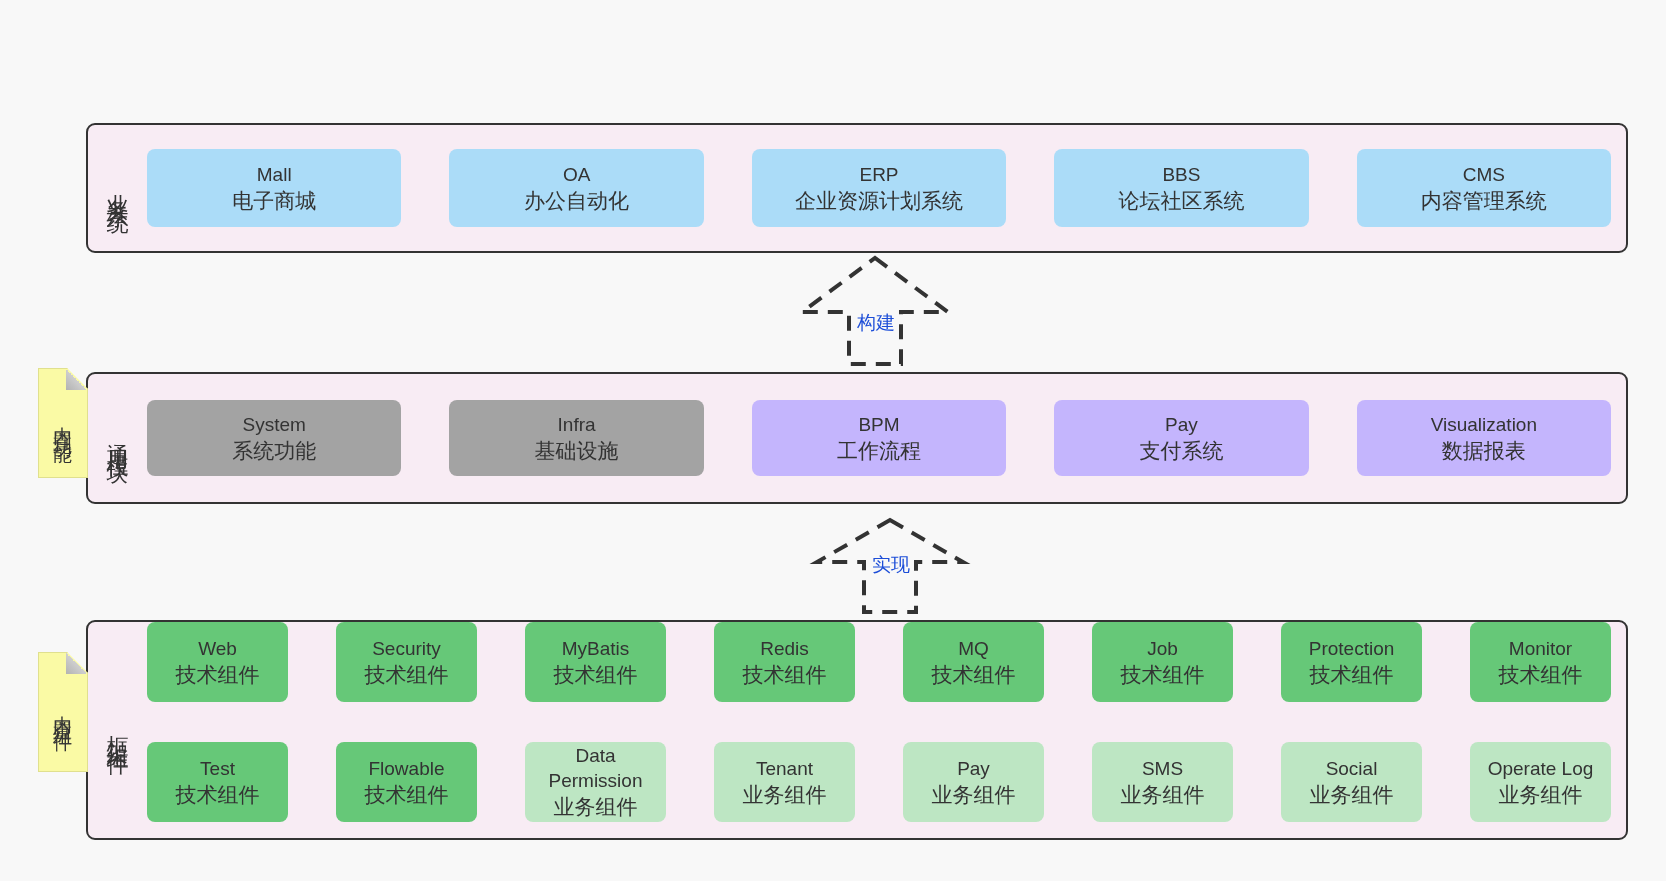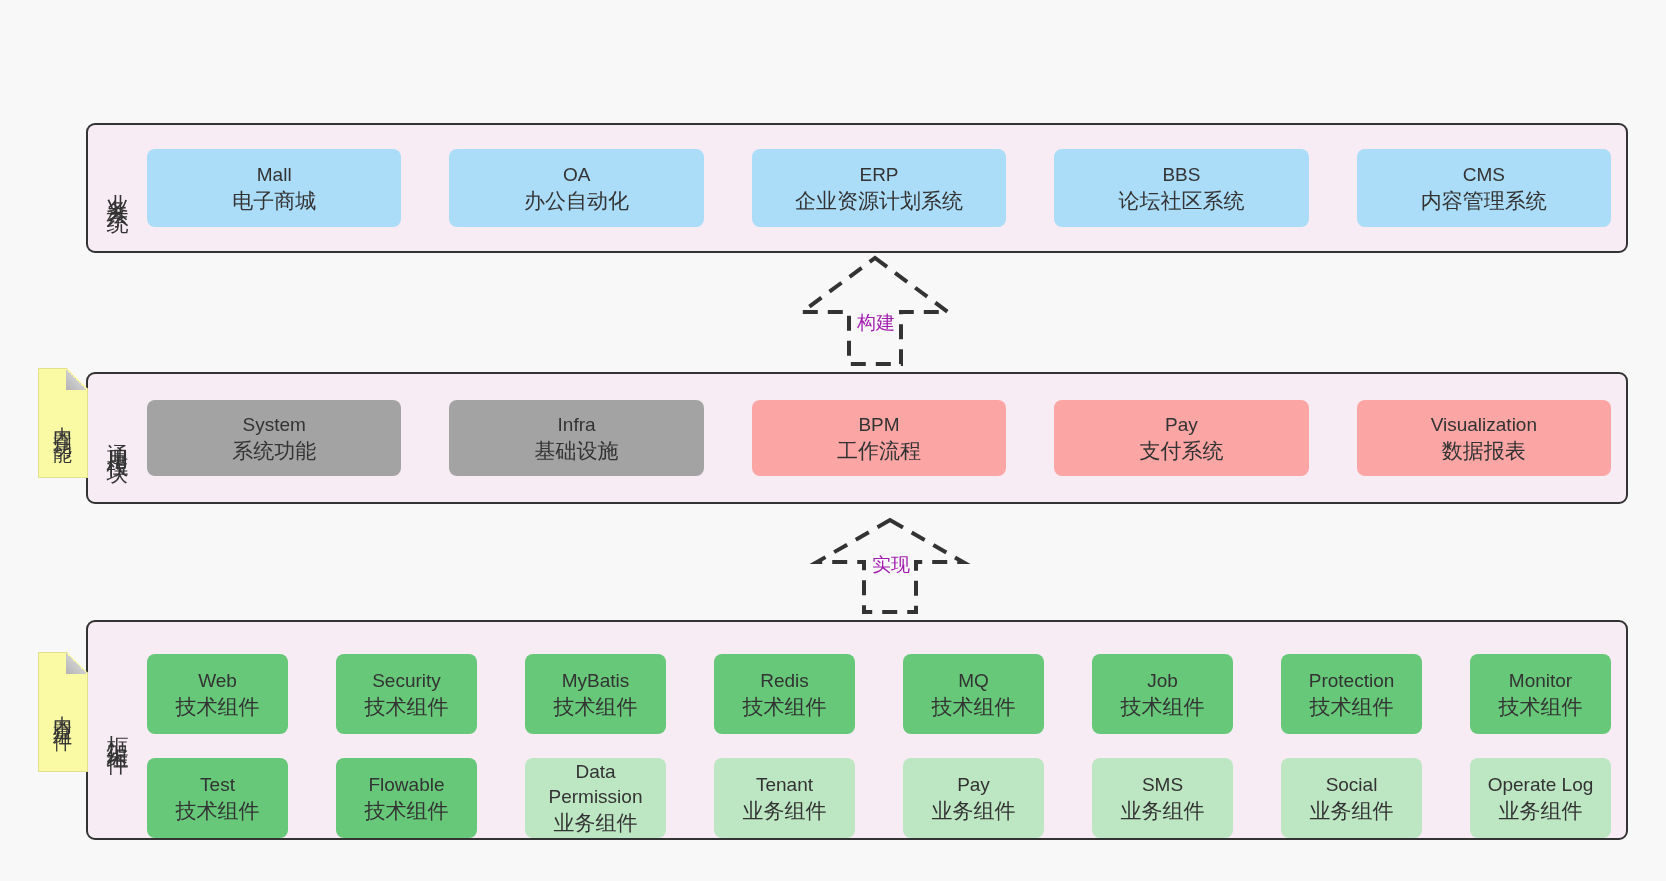--- a/index.html
+++ b/index.html
@@ -17,35 +17,35 @@
   }
   .panel-1{top:123px;height:130px;}
   .panel-2{top:372px;height:132px;}
   .panel-3{top:620px;height:220px;}
   .vcol{width:59px;flex:none;display:flex;align-items:center;justify-content:center;}
   .vlabel{
     writing-mode:vertical-rl;text-orientation:upright;
     font-size:22px;letter-spacing:6px;line-height:1;color:#333;
   }
   .boxes-area{flex:1;display:flex;align-items:center;gap:48px;min-width:0;}
-  .rows{flex:1;display:flex;flex-direction:column;justify-content:flex-end;gap:24px;min-width:0;}
+  .rows{flex:1;display:flex;flex-direction:column;justify-content:flex-start;gap:40px;min-width:0;}
   .rows .boxes-area{flex:none;}
   
   .box{
     flex:1 1 0;min-width:0;height:78px;border-radius:8px;
     display:flex;flex-direction:column;align-items:center;justify-content:center;
     text-align:center;line-height:1.32;padding:2px 6px;box-sizing:border-box;
   }
   .panel-2 .box{height:76px;}
   .panel-3 .box{height:80px;}
   .box-name{font-size:19px;color:#333;}
   .box-desc{font-size:21px;color:#333;}
   .c-blue{background:#ABDCF8;}
   .c-red{background:#a3a3a3;text-align:right;}
-  .c-pink{background:#fca5a5;}
+  .c-pink{background:#c4b5fd;}
   .c-green{background:#66C878;}
   .c-lgreen{background:#BDE6C3;}
   
   .sticky{
     position:absolute;left:38px;width:50px;z-index:5;box-sizing:border-box;
     background:#FAFAA5;border:1px solid #E0E08E;
     display:flex;align-items:center;justify-content:center;
     clip-path:polygon(0 0,calc(100% - 21px) 0,100% 21px,100% 100%,0 100%);
   }
   .sticky-1{top:368px;height:110px;}
@@ -56,21 +56,21 @@
   }
   .stext{
     writing-mode:vertical-rl;text-orientation:upright;
     font-size:19px;letter-spacing:6px;line-height:1;color:#333;
   }
   
   .arrow-svg{position:absolute;overflow:visible;}
   .arrow-svg path{fill:none;stroke:#333;stroke-width:4;stroke-dasharray:15 10;}
   .arrow-label{
     position:absolute;transform:translateX(-50%);z-index:6;
-    background:#F8F8F8;padding:0 3px;font-size:19px;color:#a21caf;white-space:nowrap;
+    background:#F8F8F8;padding:0 3px;font-size:19px;color:#1d4ed8;white-space:nowrap;
   }
 </style>
 </head>
 <body>
 
 <div class="panel panel-1">
   <div class="vcol">
     <div class="vlabel">业务系统</div>
   </div>
   <div class="boxes-area">

